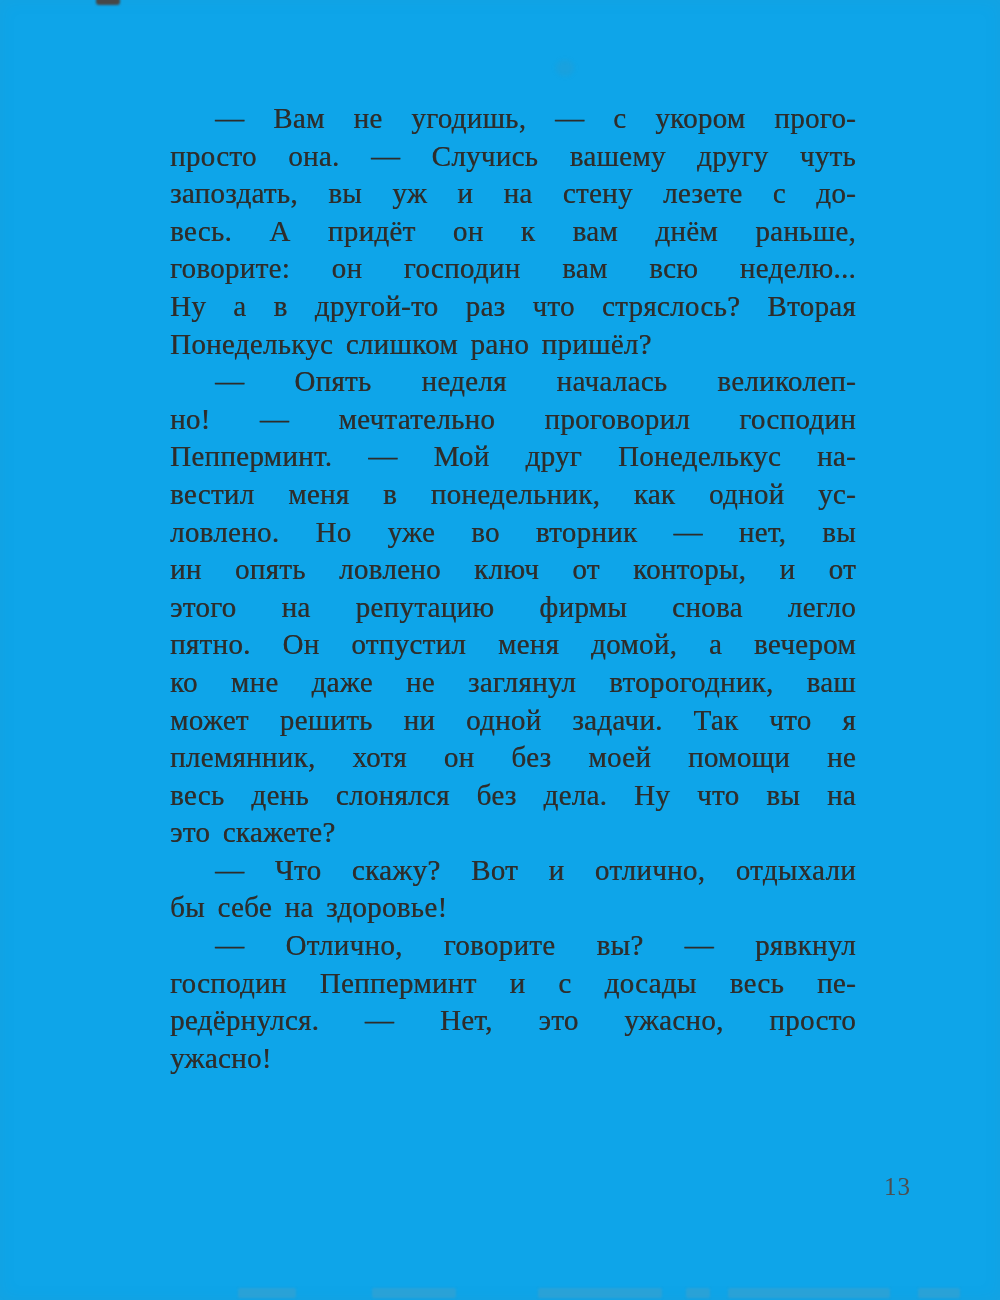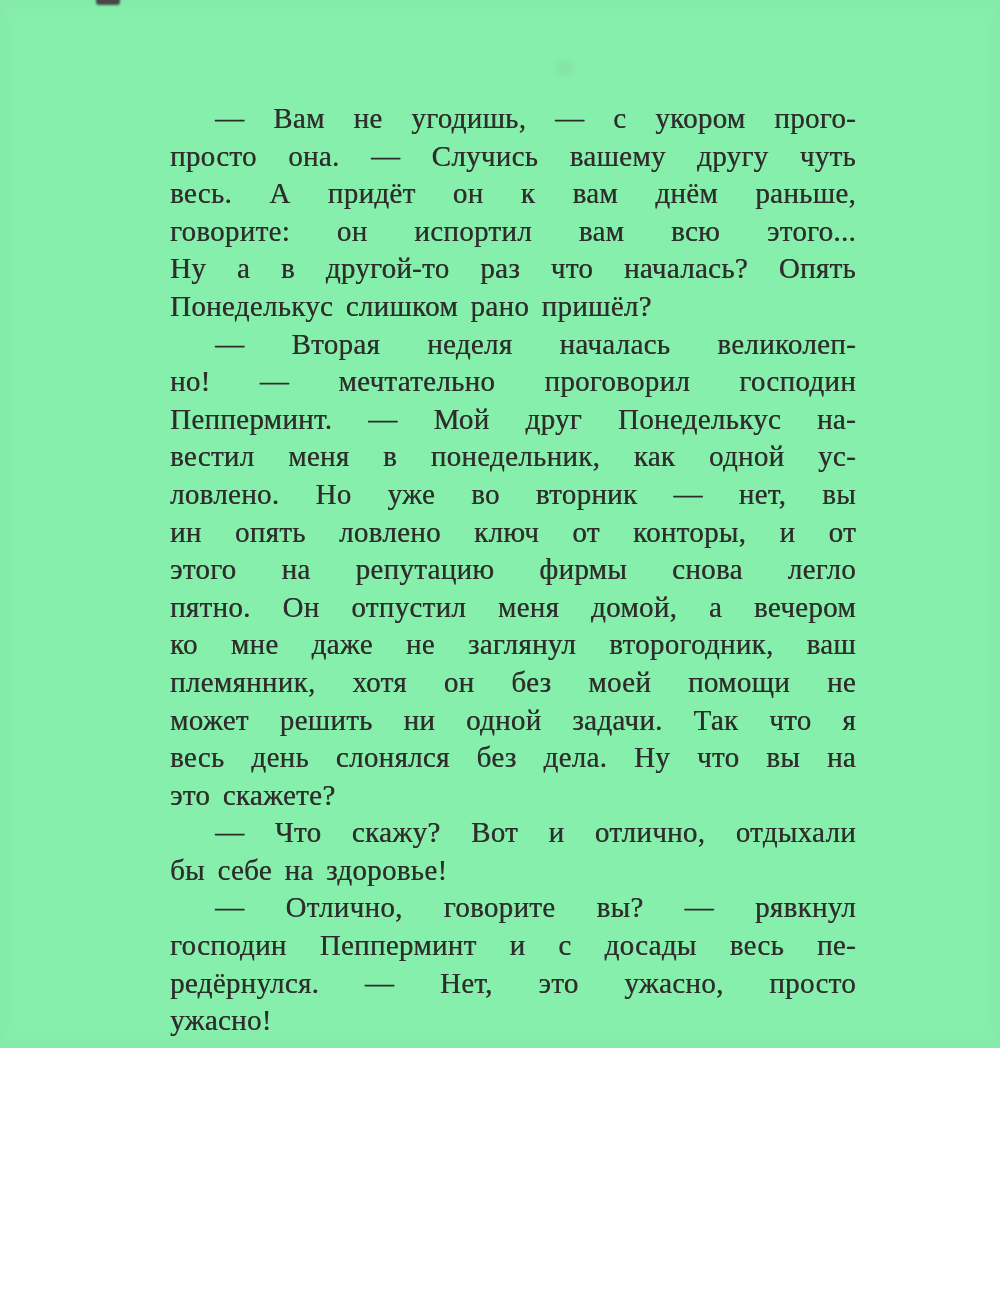--- a/index.html
+++ b/index.html
@@ -3,22 +3,22 @@
 <meta charset="utf-8">
 <style>
   html, body {
     margin: 0;
     padding: 0;
     background: #ffffff;
   }
   .page {
     position: relative;
     width: 1000px;
-    height: 1048px;
-    background: #86efac;
+    height: 1300px;
+    background: #0ea5e9;
     overflow: hidden;
     font-family: "Liberation Serif", "DejaVu Serif", serif;
     box-shadow: inset 0 0 18px rgba(120,125,125,0.07);
   }
   .text-block {
     position: absolute;
     left: 170px;
     top: 100px;
     width: 686px;
   }
@@ -83,35 +83,36 @@
 <body>
 
 <div class="page">
 
   <div class="artifact mark-top"></div>
   <div class="artifact smudge"></div>
 
   <div class="text-block">
       <div class="line justified indent">— Вам не угодишь, — с укором прого-</div>
       <div class="line justified">просто она. — Случись вашему другу чуть</div>
+      <div class="line justified">запоздать, вы уж и на стену лезете с до-</div>
       <div class="line justified">весь. А придёт он к вам днём раньше,</div>
-      <div class="line justified">говорите: он испортил вам всю этого...</div>
-      <div class="line justified">Ну а в другой-то раз что началась? Опять</div>
+      <div class="line justified">говорите: он господин вам всю неделю...</div>
+      <div class="line justified">Ну а в другой-то раз что стряслось? Вторая</div>
       <div class="line final">Понеделькус слишком рано пришёл?</div>
-      <div class="line justified indent">— Вторая неделя началась великолеп-</div>
+      <div class="line justified indent">— Опять неделя началась великолеп-</div>
       <div class="line justified">но! — мечтательно проговорил господин</div>
       <div class="line justified">Пепперминт. — Мой друг Понеделькус на-</div>
       <div class="line justified">вестил меня в понедельник, как одной ус-</div>
       <div class="line justified">ловлено. Но уже во вторник — нет, вы</div>
       <div class="line justified">ин опять ловлено ключ от конторы, и от</div>
       <div class="line justified">этого на репутацию фирмы снова легло</div>
       <div class="line justified">пятно. Он отпустил меня домой, а вечером</div>
       <div class="line justified">ко мне даже не заглянул второгодник, ваш</div>
+      <div class="line justified">может решить ни одной задачи. Так что я</div>
       <div class="line justified">племянник, хотя он без моей помощи не</div>
-      <div class="line justified">может решить ни одной задачи. Так что я</div>
       <div class="line justified">весь день слонялся без дела. Ну что вы на</div>
       <div class="line final">это скажете?</div>
       <div class="line justified indent">— Что скажу? Вот и отлично, отдыхали</div>
       <div class="line final">бы себе на здоровье!</div>
       <div class="line justified indent">— Отлично, говорите вы? — рявкнул</div>
       <div class="line justified">господин Пепперминт и с досады весь пе-</div>
       <div class="line justified">редёрнулся. — Нет, это ужасно, просто</div>
       <div class="line final">ужасно!</div>
     </div>
 

